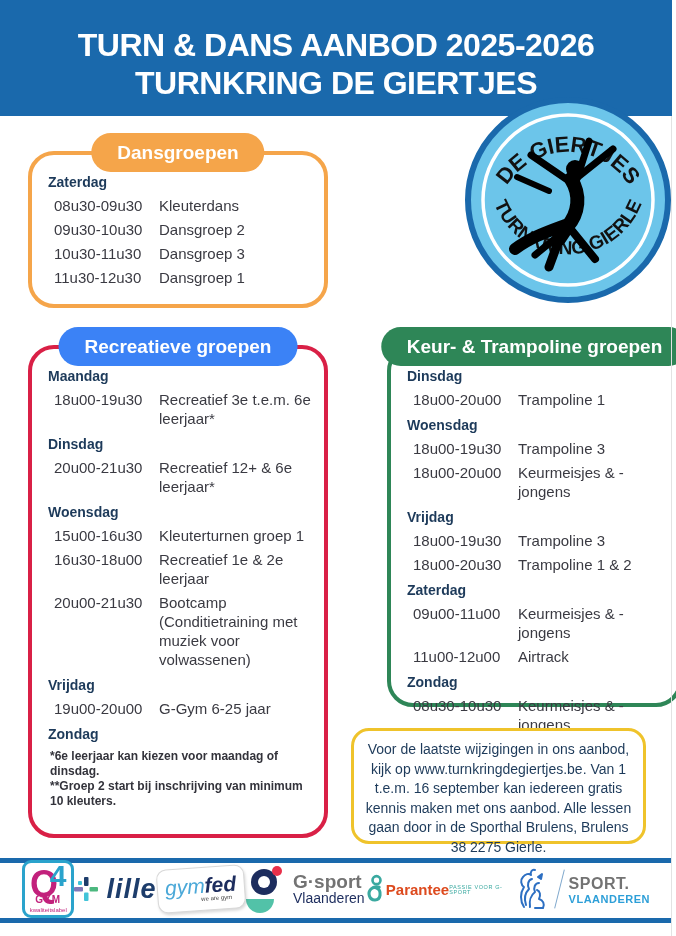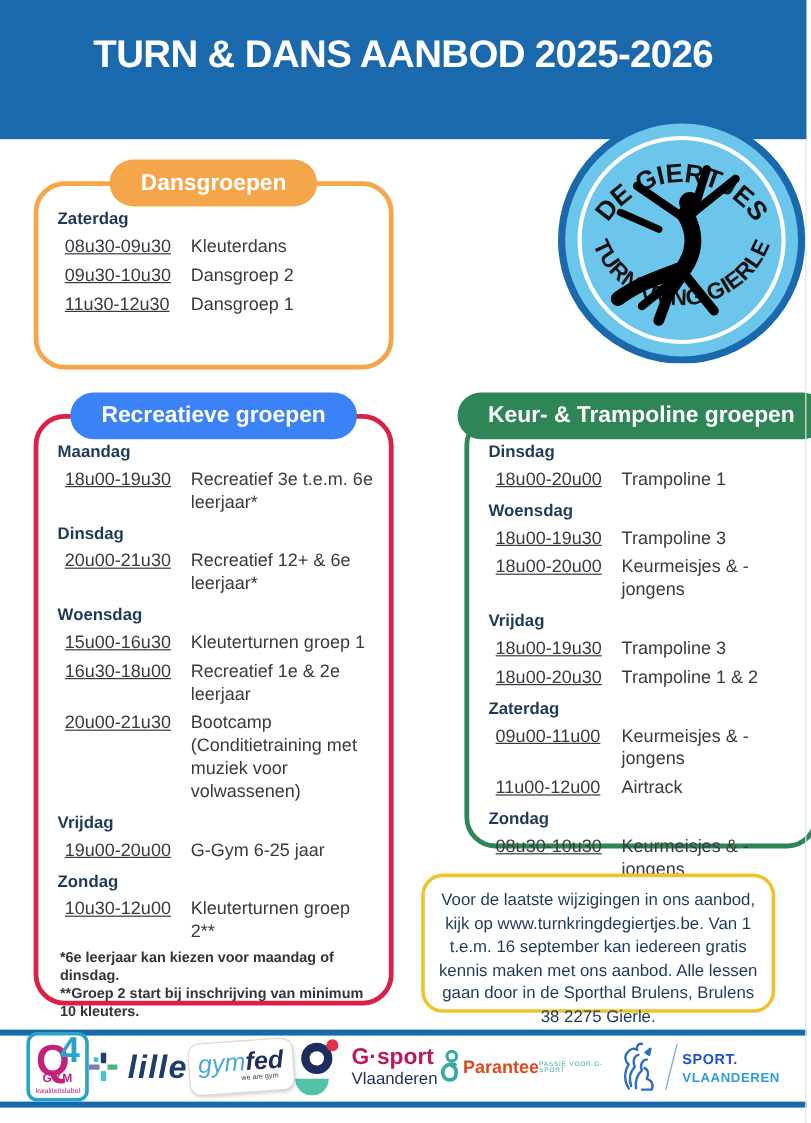--- a/index.html
+++ b/index.html
@@ -26,21 +26,21 @@
   #box-dans{left:28px;top:151px;width:300px;height:157px;border-color:var(--orange);}
   #box-recreatief{left:28px;top:345px;width:300px;height:493px;border-color:var(--red);}
   #box-keur{left:351px;top:345px;width:295px;height:362px;border-color:var(--green);margin-left:36px;}
   .pill{position:absolute;top:-22px;left:50%;transform:translateX(-50%);height:39px;
     border-radius:20px;color:#fff;font-weight:bold;font-size:19px;display:flex;
     align-items:center;justify-content:center;padding:0 26px;white-space:nowrap;background:#999;}
   .content{padding:12px 12px 0 16px;}
   .day-heading{font-size:14px;font-weight:bold;color:var(--navy);line-height:22px;margin:4px 0 2px;}
   .row{display:grid;grid-template-columns:105px 1fr;font-size:15px;color:var(--body_text);
     line-height:19px;margin:3px 0 5px;padding-left:6px;}
-  .row .time{white-space:nowrap;text-decoration:underline;}
+  .row .time{white-space:nowrap;}
   .footnotes{margin-top:4px;padding-left:2px;}
   .footnote{font-size:12px;font-weight:bold;color:#33333B;line-height:15px;}
 
   
   .info-box{position:absolute;left:351px;top:728px;width:295px;height:116px;border:3px solid var(--yellow);
     border-radius:18px;background:#fff;padding:9px 10px;text-align:center;font-size:14px;
     line-height:19.5px;color:var(--navy);}
   .info-box b{font-weight:normal;}
 
   
@@ -63,40 +63,41 @@
 
   .gymfed{transform:rotate(-4deg);background:#fff;border:1px solid #D8D8D8;border-radius:10px;
     width:94px;height:44px;box-shadow:1px 2px 3px rgba(0,0,0,0.15);display:flex;flex-direction:column;
     align-items:center;justify-content:center;}
   .gymfed .main{font-style:italic;font-size:21px;line-height:20px;}
   .gymfed .gym{color:#4AA8D8;} .gymfed .fed{color:#1D2D5E;font-weight:bold;}
   .gymfed .tag{font-size:6px;color:#444;align-self:flex-end;margin-right:12px;}
 
   .gsport{gap:7px;}
   .gsport .col{display:flex;flex-direction:column;}
-  .gsport .t1{font-size:19px;font-weight:bold;color:#be185d;line-height:19px;}
+  .gsport .t1{font-size:19px;font-weight:bold;color:#737373;line-height:19px;}
   .gsport .t2{font-size:14px;color:#1D2D5E;line-height:15px;}
 
   .parantee{justify-content:center;line-height:1;}
   .parantee .t1{font-size:15px;font-weight:bold;color:#DD4A1E;margin-top:1px;}
   .parantee .t2{font-size:5.5px;color:#3AA9A0;letter-spacing:0.6px;margin-top:2px;}
 
   .sportvl{gap:6px;}
   .sportvl .divider{width:1px;height:40px;background:#7FA8CC;transform:rotate(14deg);margin:0 3px;}
   .sportvl .col{display:flex;flex-direction:column;}
-  .sportvl .t1{font-size:12px;font-weight:bold;color:#1d4ed8;line-height:19px;letter-spacing:0.5px;}
+  .sportvl .t1{font-size:16px;font-weight:bold;color:#737373;line-height:19px;letter-spacing:0.5px;}
   .sportvl .t2{font-size:11px;font-weight:bold;color:#2D9FD8;line-height:12px;letter-spacing:0.5px;}
 </style>
 </head>
 <body>
 
 <div class="page">
 
   <div class="banner">
     <div class="l1">TURN &amp; DANS AANBOD 2025-2026</div>
+    <div class="l2">TURNKRING DE GIERTJES</div>
   </div>
 
   <div class="club-logo">
     <svg viewBox="0 0 206 206" width="206" height="206">
       <circle cx="103" cy="103" r="100" fill="#6CC5EA" stroke="#1A69AC" stroke-width="6"></circle>
       <circle cx="103" cy="103" r="85" fill="none" stroke="#FFFFFF" stroke-width="3.5"></circle>
       <defs>
         <path id="arcTop" d="M 33,110 A 72,72 0 0 1 173,110" fill="none"></path>
         <path id="arcBot" d="M 26,96 A 79,79 0 0 0 180,96" fill="none"></path>
       </defs>
@@ -127,20 +128,24 @@
         <div class="day-heading">Zaterdag</div>
         <div class="row">
           <span class="time">08u30-09u30</span>
           <span class="act">Kleuterdans</span>
         </div>
         <div class="row">
           <span class="time">09u30-10u30</span>
           <span class="act">Dansgroep 2</span>
         </div>
         <div class="row">
+          <span class="time">10u30-11u30</span>
+          <span class="act">Dansgroep 3</span>
+        </div>
+        <div class="row">
           <span class="time">11u30-12u30</span>
           <span class="act">Dansgroep 1</span>
         </div>
       </div>
   </div>
 
   <div class="box" id="box-recreatief" style="border-color: rgb(217, 32, 70);">
     <div class="pill" style="background: #3b82f6;">Recreatieve groepen</div>
     <div class="content">
         <div class="day-heading">Maandag</div>
@@ -165,24 +170,20 @@
         <div class="row">
           <span class="time">20u00-21u30</span>
           <span class="act">Bootcamp (Conditietraining met muziek voor volwassenen)</span>
         </div>
         <div class="day-heading">Vrijdag</div>
         <div class="row">
           <span class="time">19u00-20u00</span>
           <span class="act">G-Gym 6-25 jaar</span>
         </div>
         <div class="day-heading">Zondag</div>
-        <div class="row">
-          <span class="time">10u30-12u00</span>
-          <span class="act">Kleuterturnen groep 2**</span>
-        </div>
         <div class="footnotes">
           <div class="footnote">*6e leerjaar kan kiezen voor maandag of dinsdag.</div>
           <div class="footnote">**Groep 2 start bij inschrijving van minimum 10 kleuters.</div>
         </div>
       </div>
   </div>
 
   <div class="box" id="box-keur" style="border-color: rgb(46, 134, 87);">
     <div class="pill" style="background: rgb(46, 134, 87);">Keur- &amp; Trampoline groepen</div>
     <div class="content">

